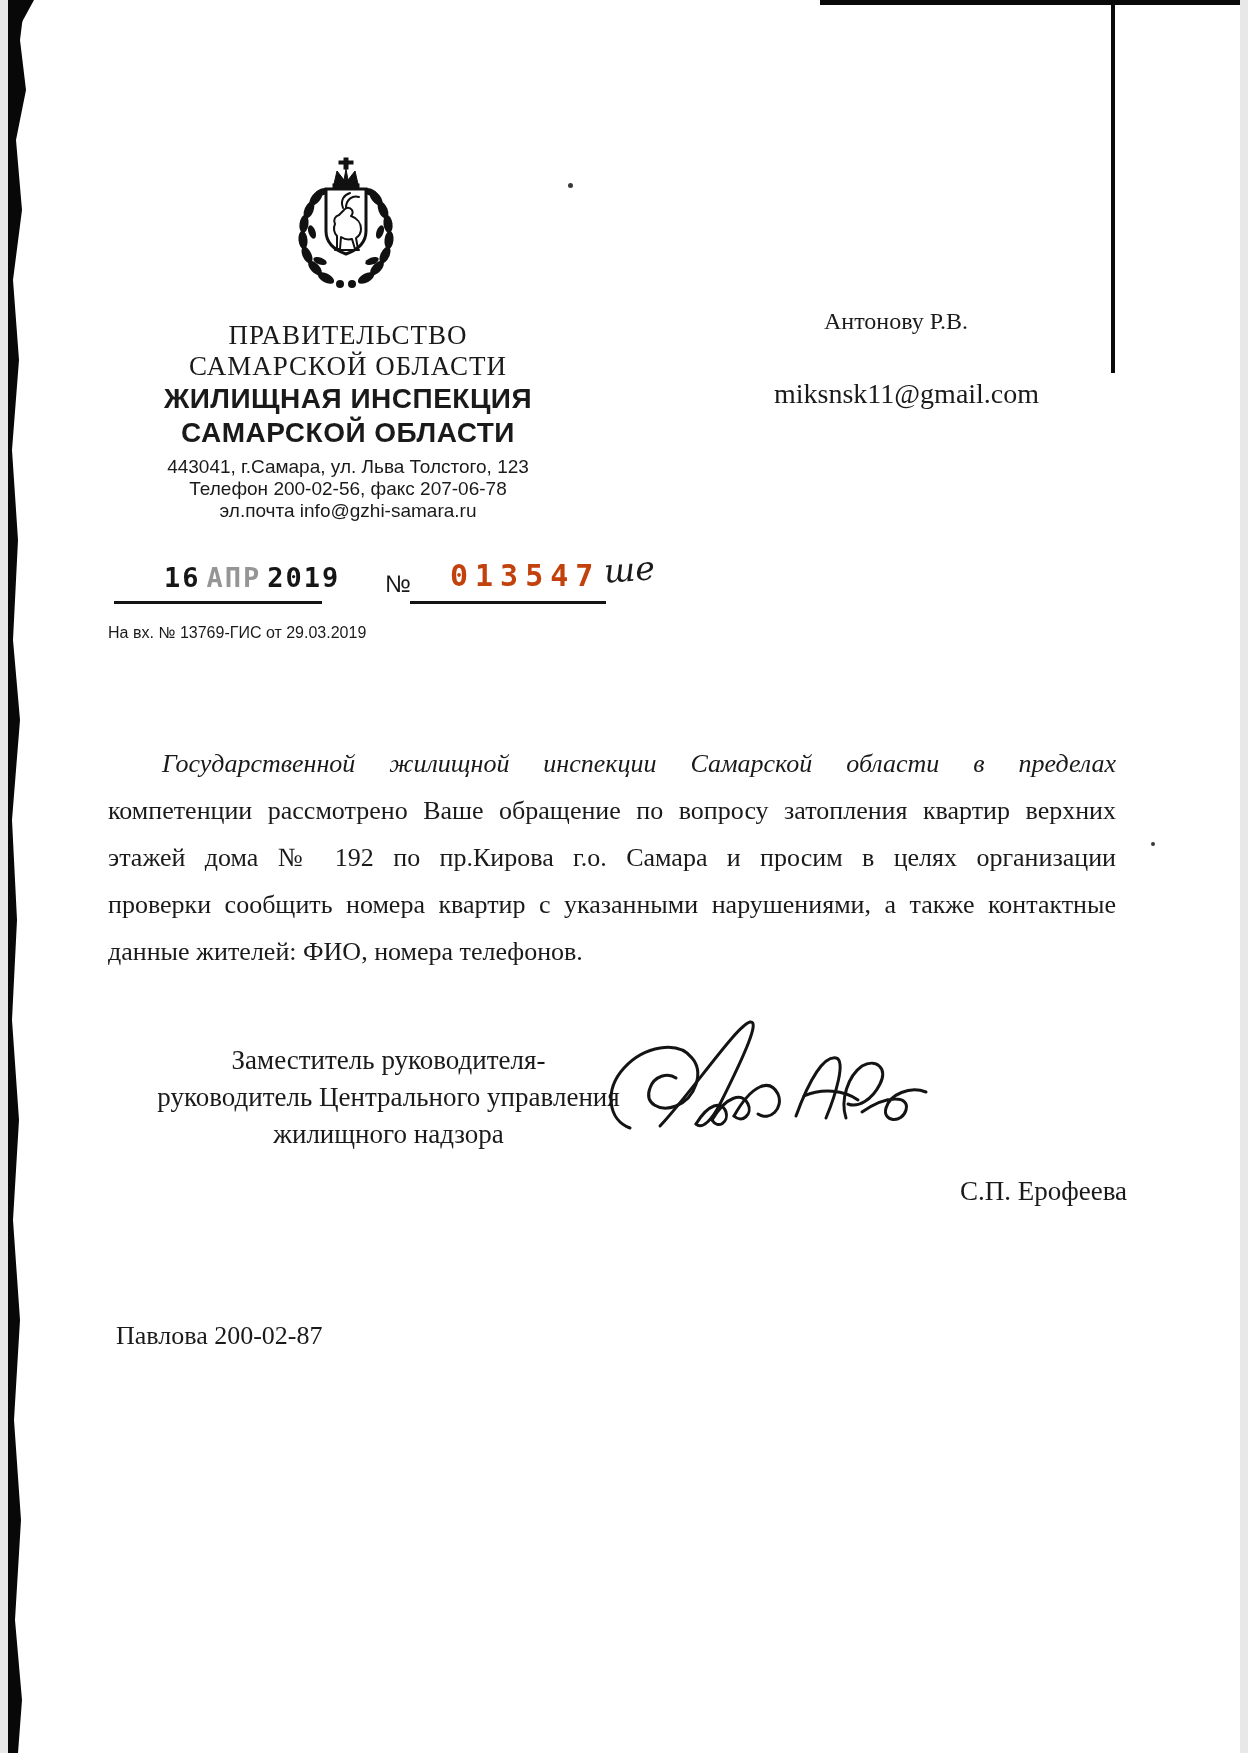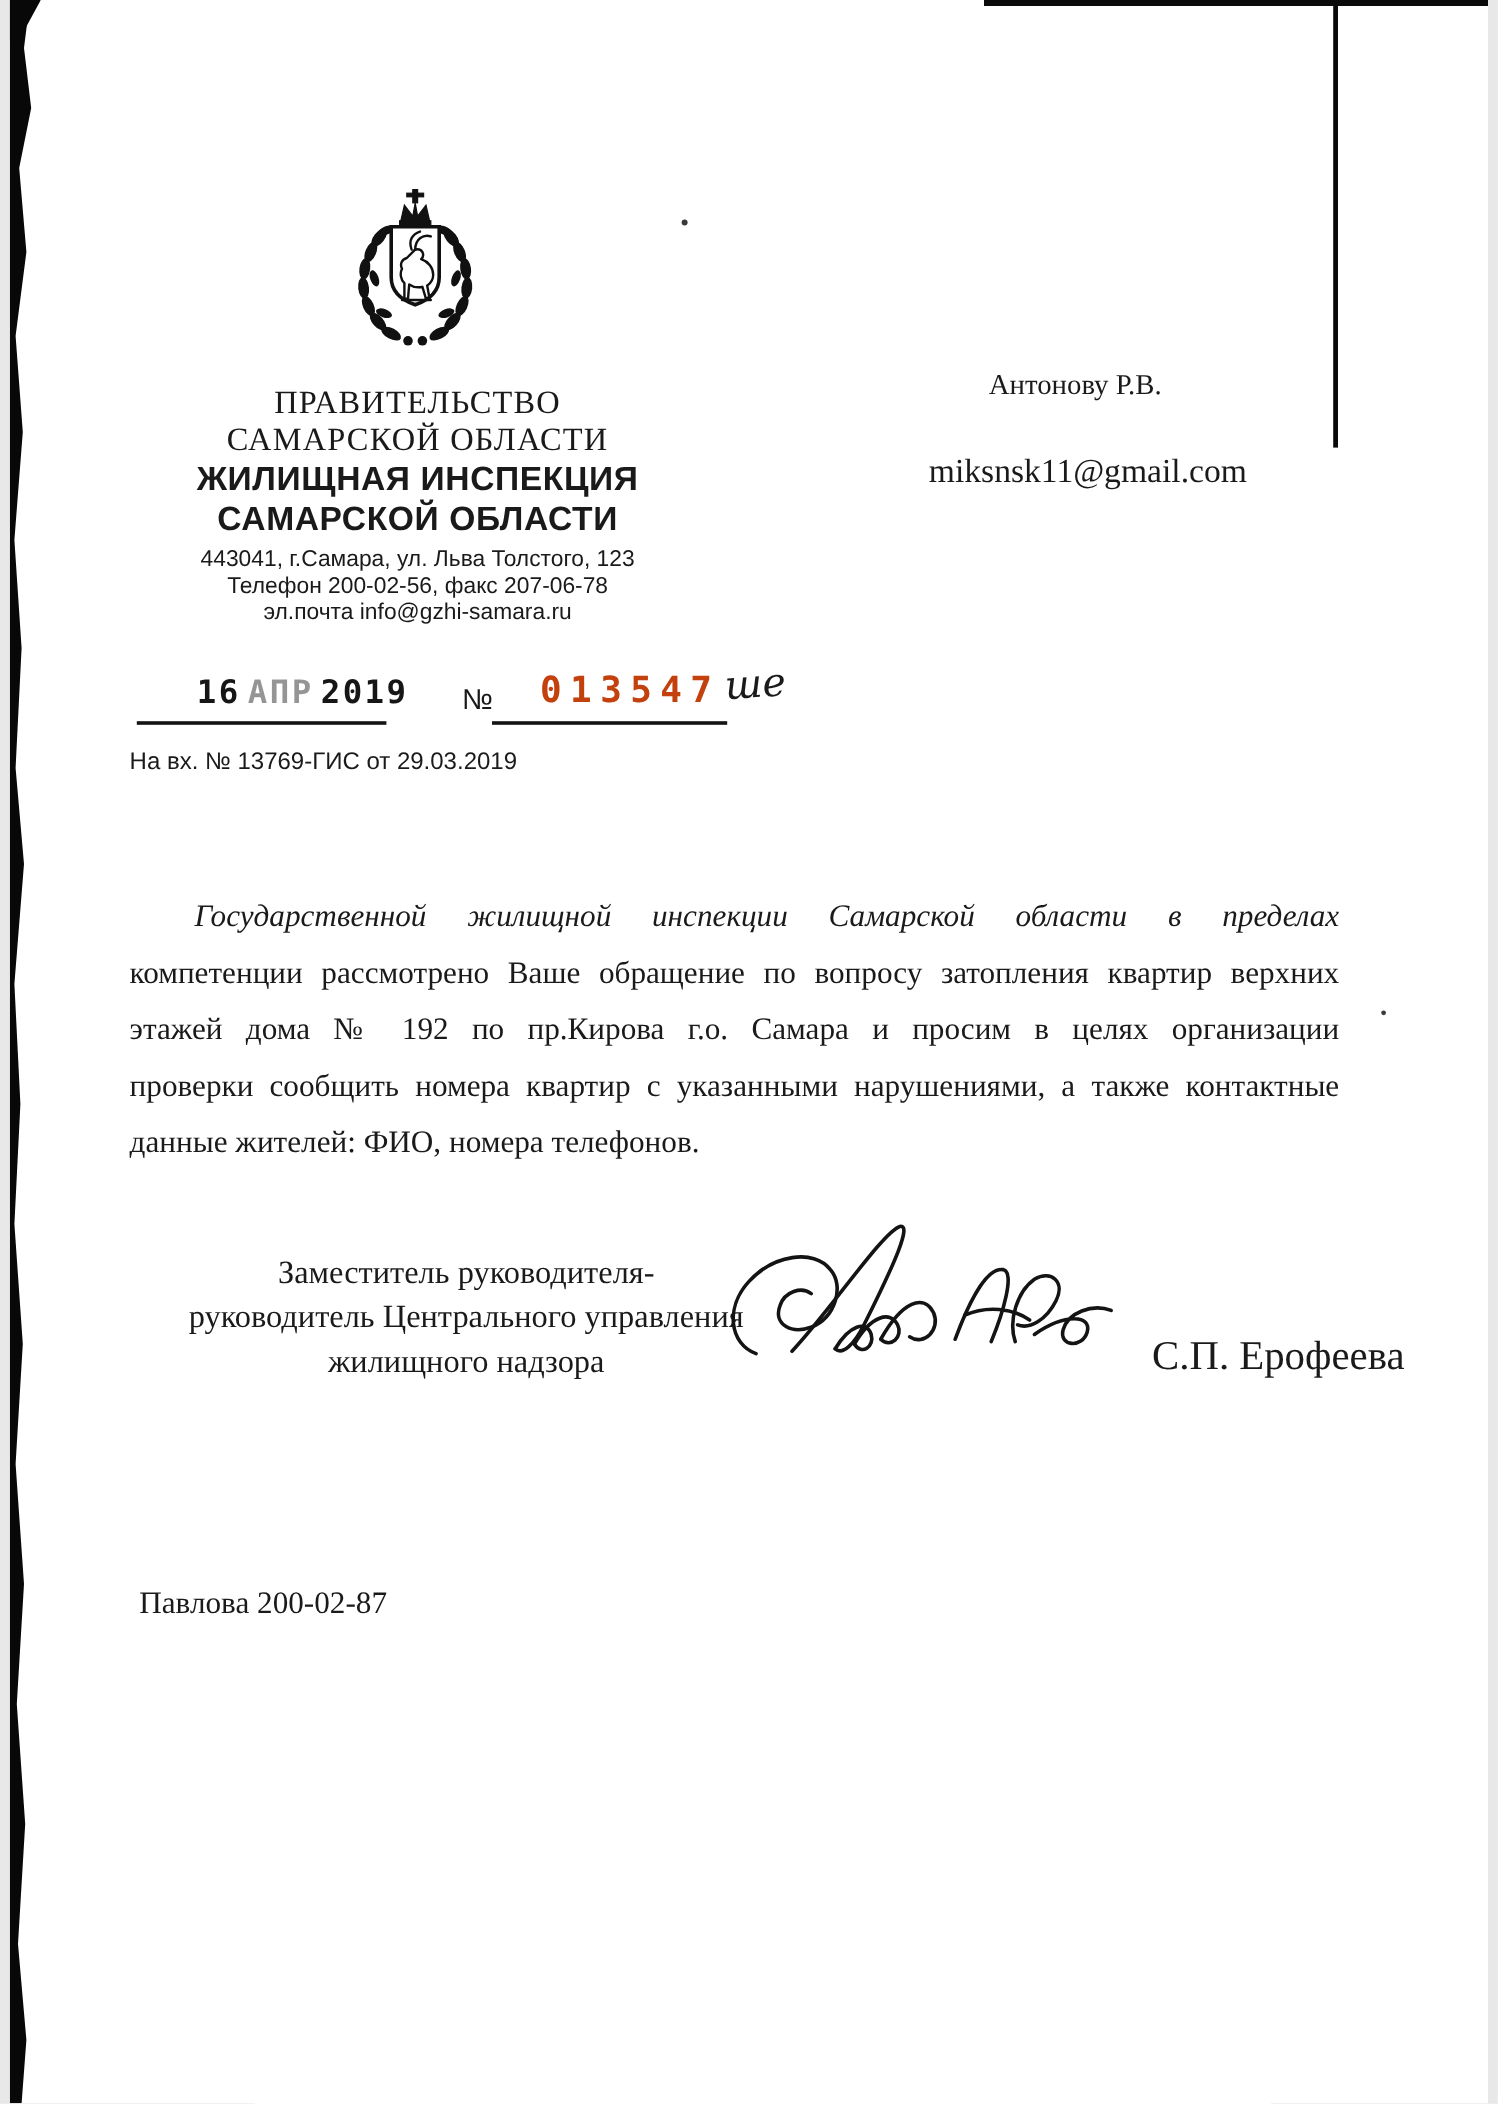--- a/index.html
+++ b/index.html
@@ -21,35 +21,35 @@
   .contact-block{margin-top:6px;}
   .contact-line{font-family:"Liberation Sans",sans-serif;font-size:19px;line-height:22px;}
 
   
   .stamp-date{left:156px;top:562px;font-family:"DejaVu Sans Mono",monospace;font-weight:bold;font-size:27px;letter-spacing:2px;color:#161616;white-space:nowrap;}
   .stamp-month{opacity:.45;margin:0 6px;}
   .num-sign{left:377px;top:570px;font-family:"Liberation Sans",sans-serif;font-size:24px;}
   .stamp-number{left:442px;top:558px;font-family:"DejaVu Sans Mono",monospace;font-weight:bold;font-size:30px;letter-spacing:7px;color:#c2410c;}
   .hand-suffix{left:596px;top:550px;font-family:"DejaVu Serif",serif;font-style:italic;font-size:33px;transform:rotate(-4deg);}
   .u-line{background:#141414;height:3px;}
-  #ref-line{left:100px;top:624px;font-family:"Liberation Sans",sans-serif;font-size:20px;}
+  #ref-line{left:100px;top:624px;font-family:"Liberation Sans",sans-serif;font-size:16px;}
 
   
   #recipient-name{left:816px;top:308px;font-size:24px;}
   #recipient-email{left:766px;top:378px;font-size:28px;}
 
   
   #body-text{left:100px;top:740px;width:1008px;font-size:26px;}
   .body-line{line-height:47px;text-align:justify;text-align-last:justify;white-space:normal;}
   .body-line.first{text-indent:54px;font-style:italic;}
   .body-line.last{text-align-last:left;}
 
   
   #signoff-title{left:128px;top:1042px;width:505px;text-align:center;font-size:27px;line-height:37px;}
-  #signoff-name{left:952px;top:1112px;font-size:34px;white-space:nowrap;text-align:center;}
+  #signoff-name{left:952px;top:1176px;font-size:27px;white-space:nowrap;text-align:center;}
 
   
   #footer-executor{left:108px;top:1321px;font-size:26px;}
 </style>
 </head>
 <body>
 
 <div id="page">
 
   <svg class="abs" style="left:0;top:0;" width="26" height="1753" viewBox="0 0 26 1753">

